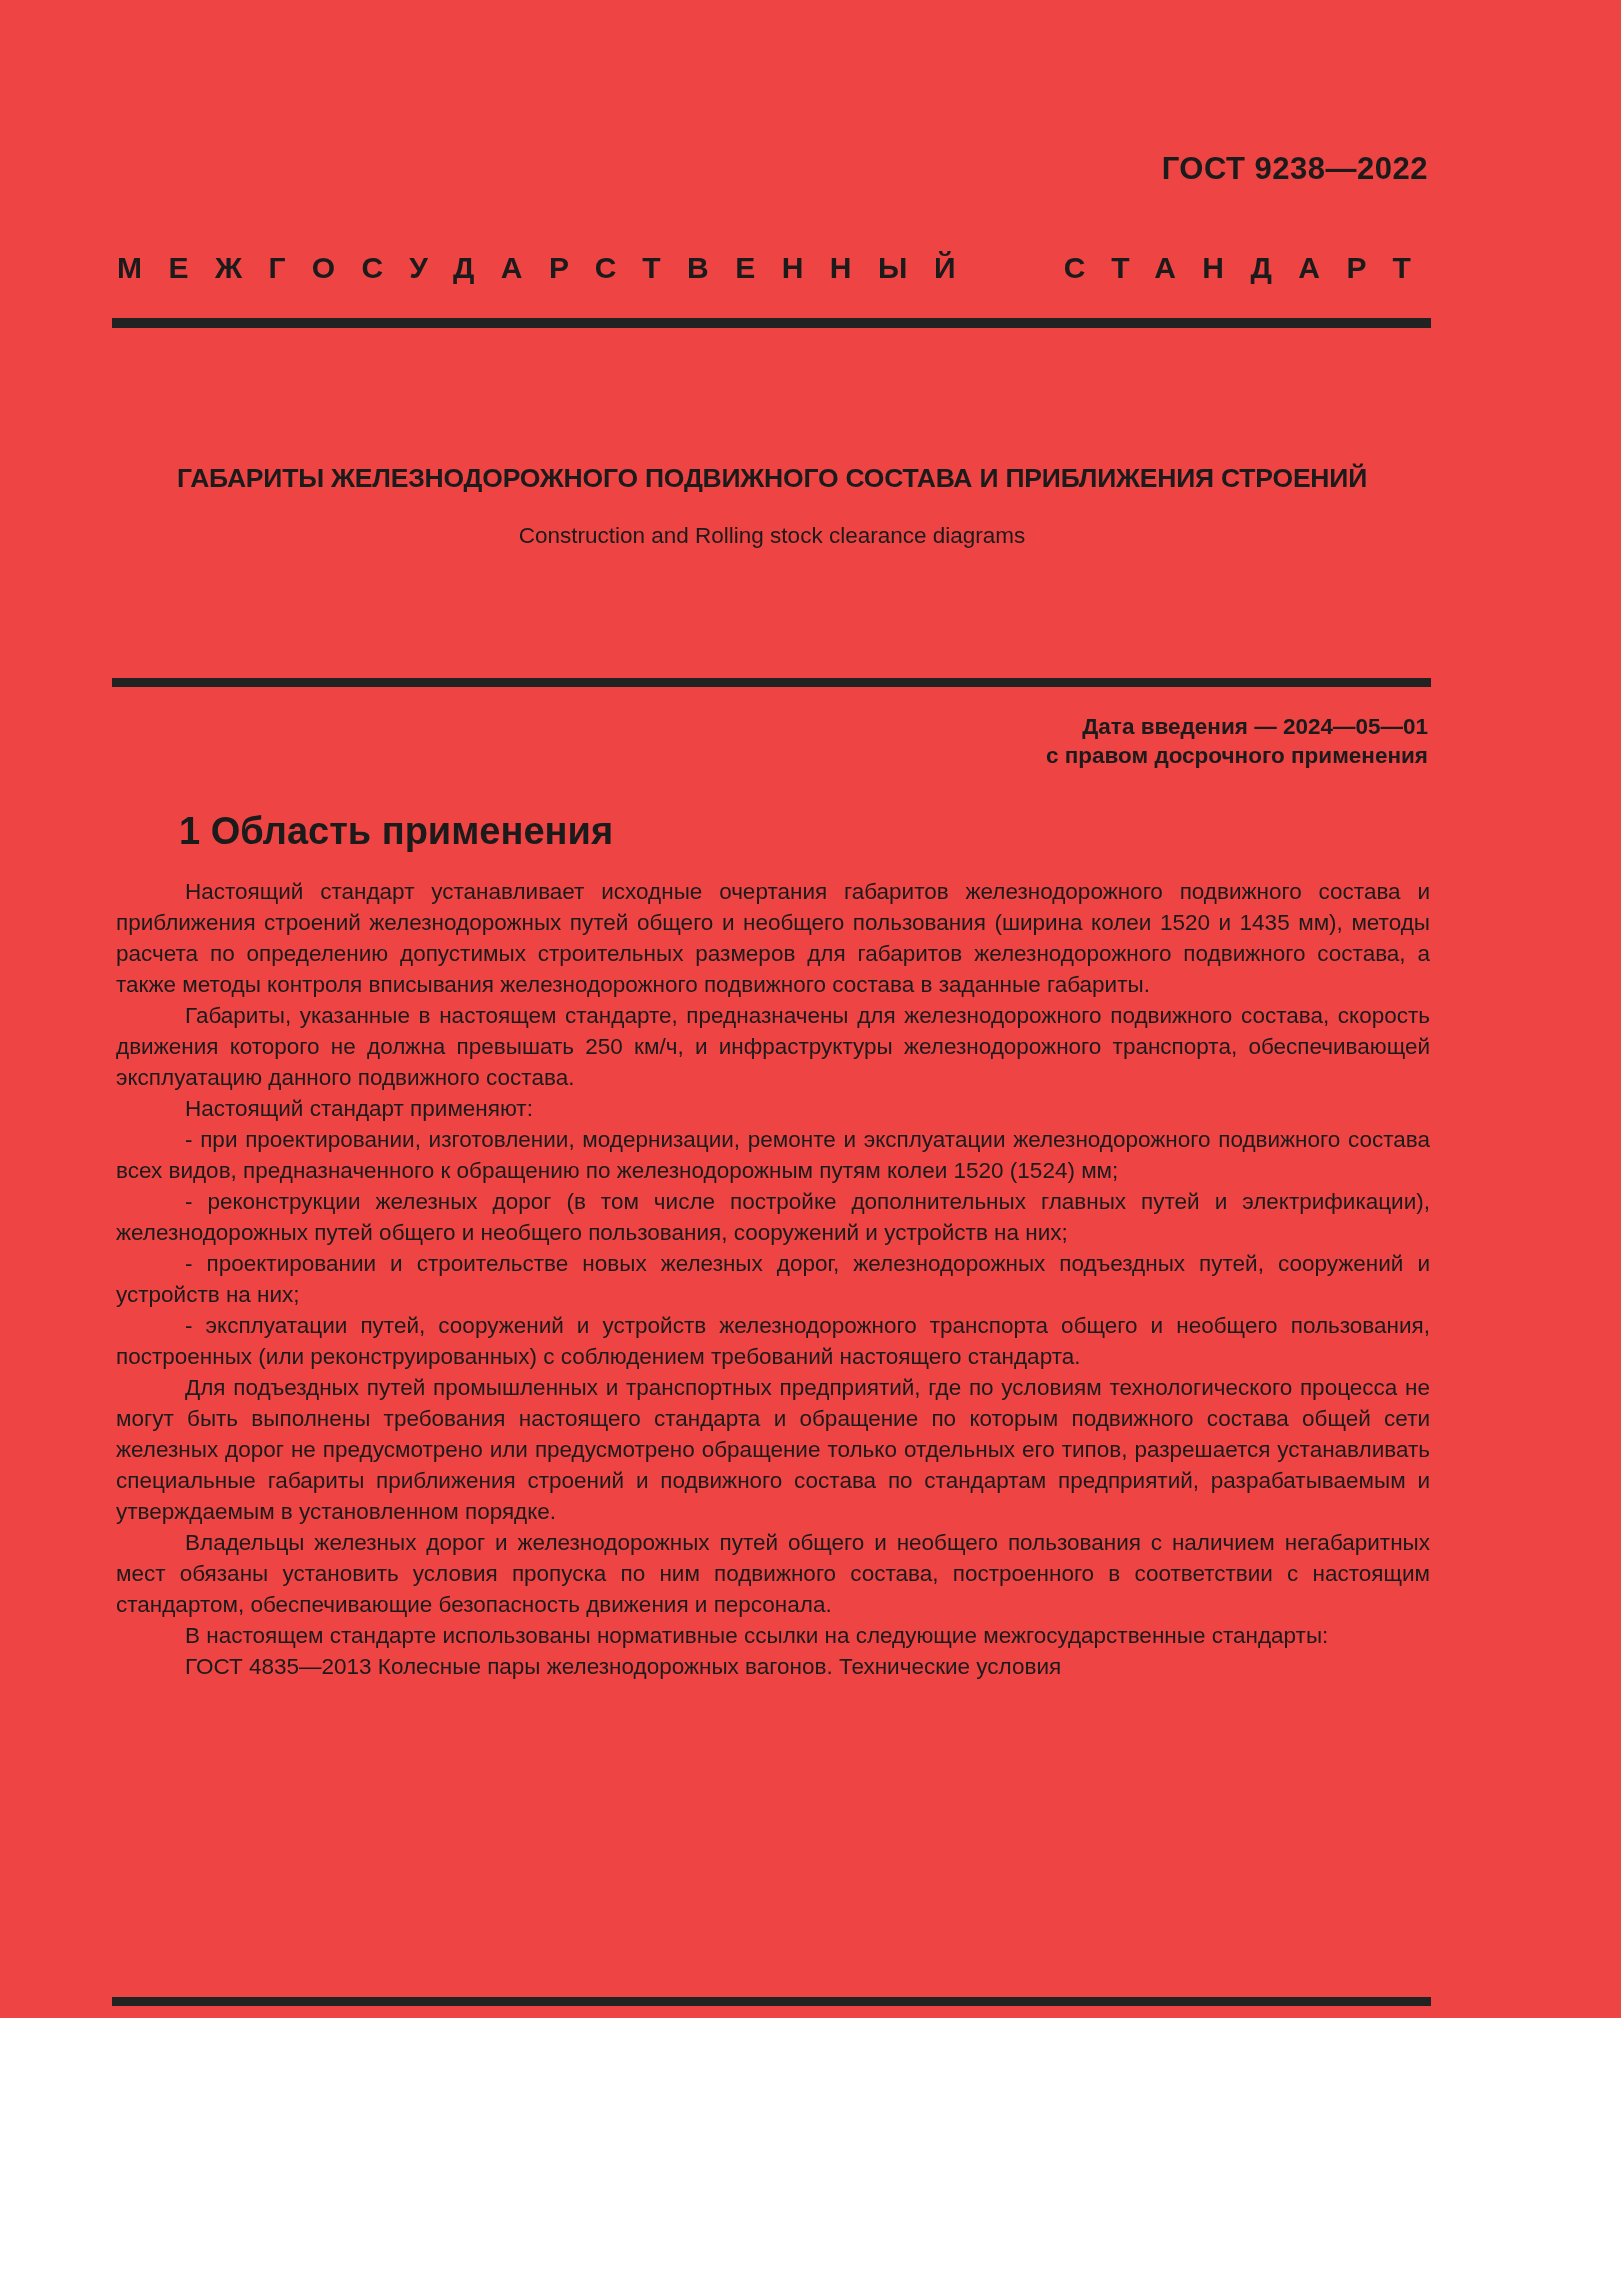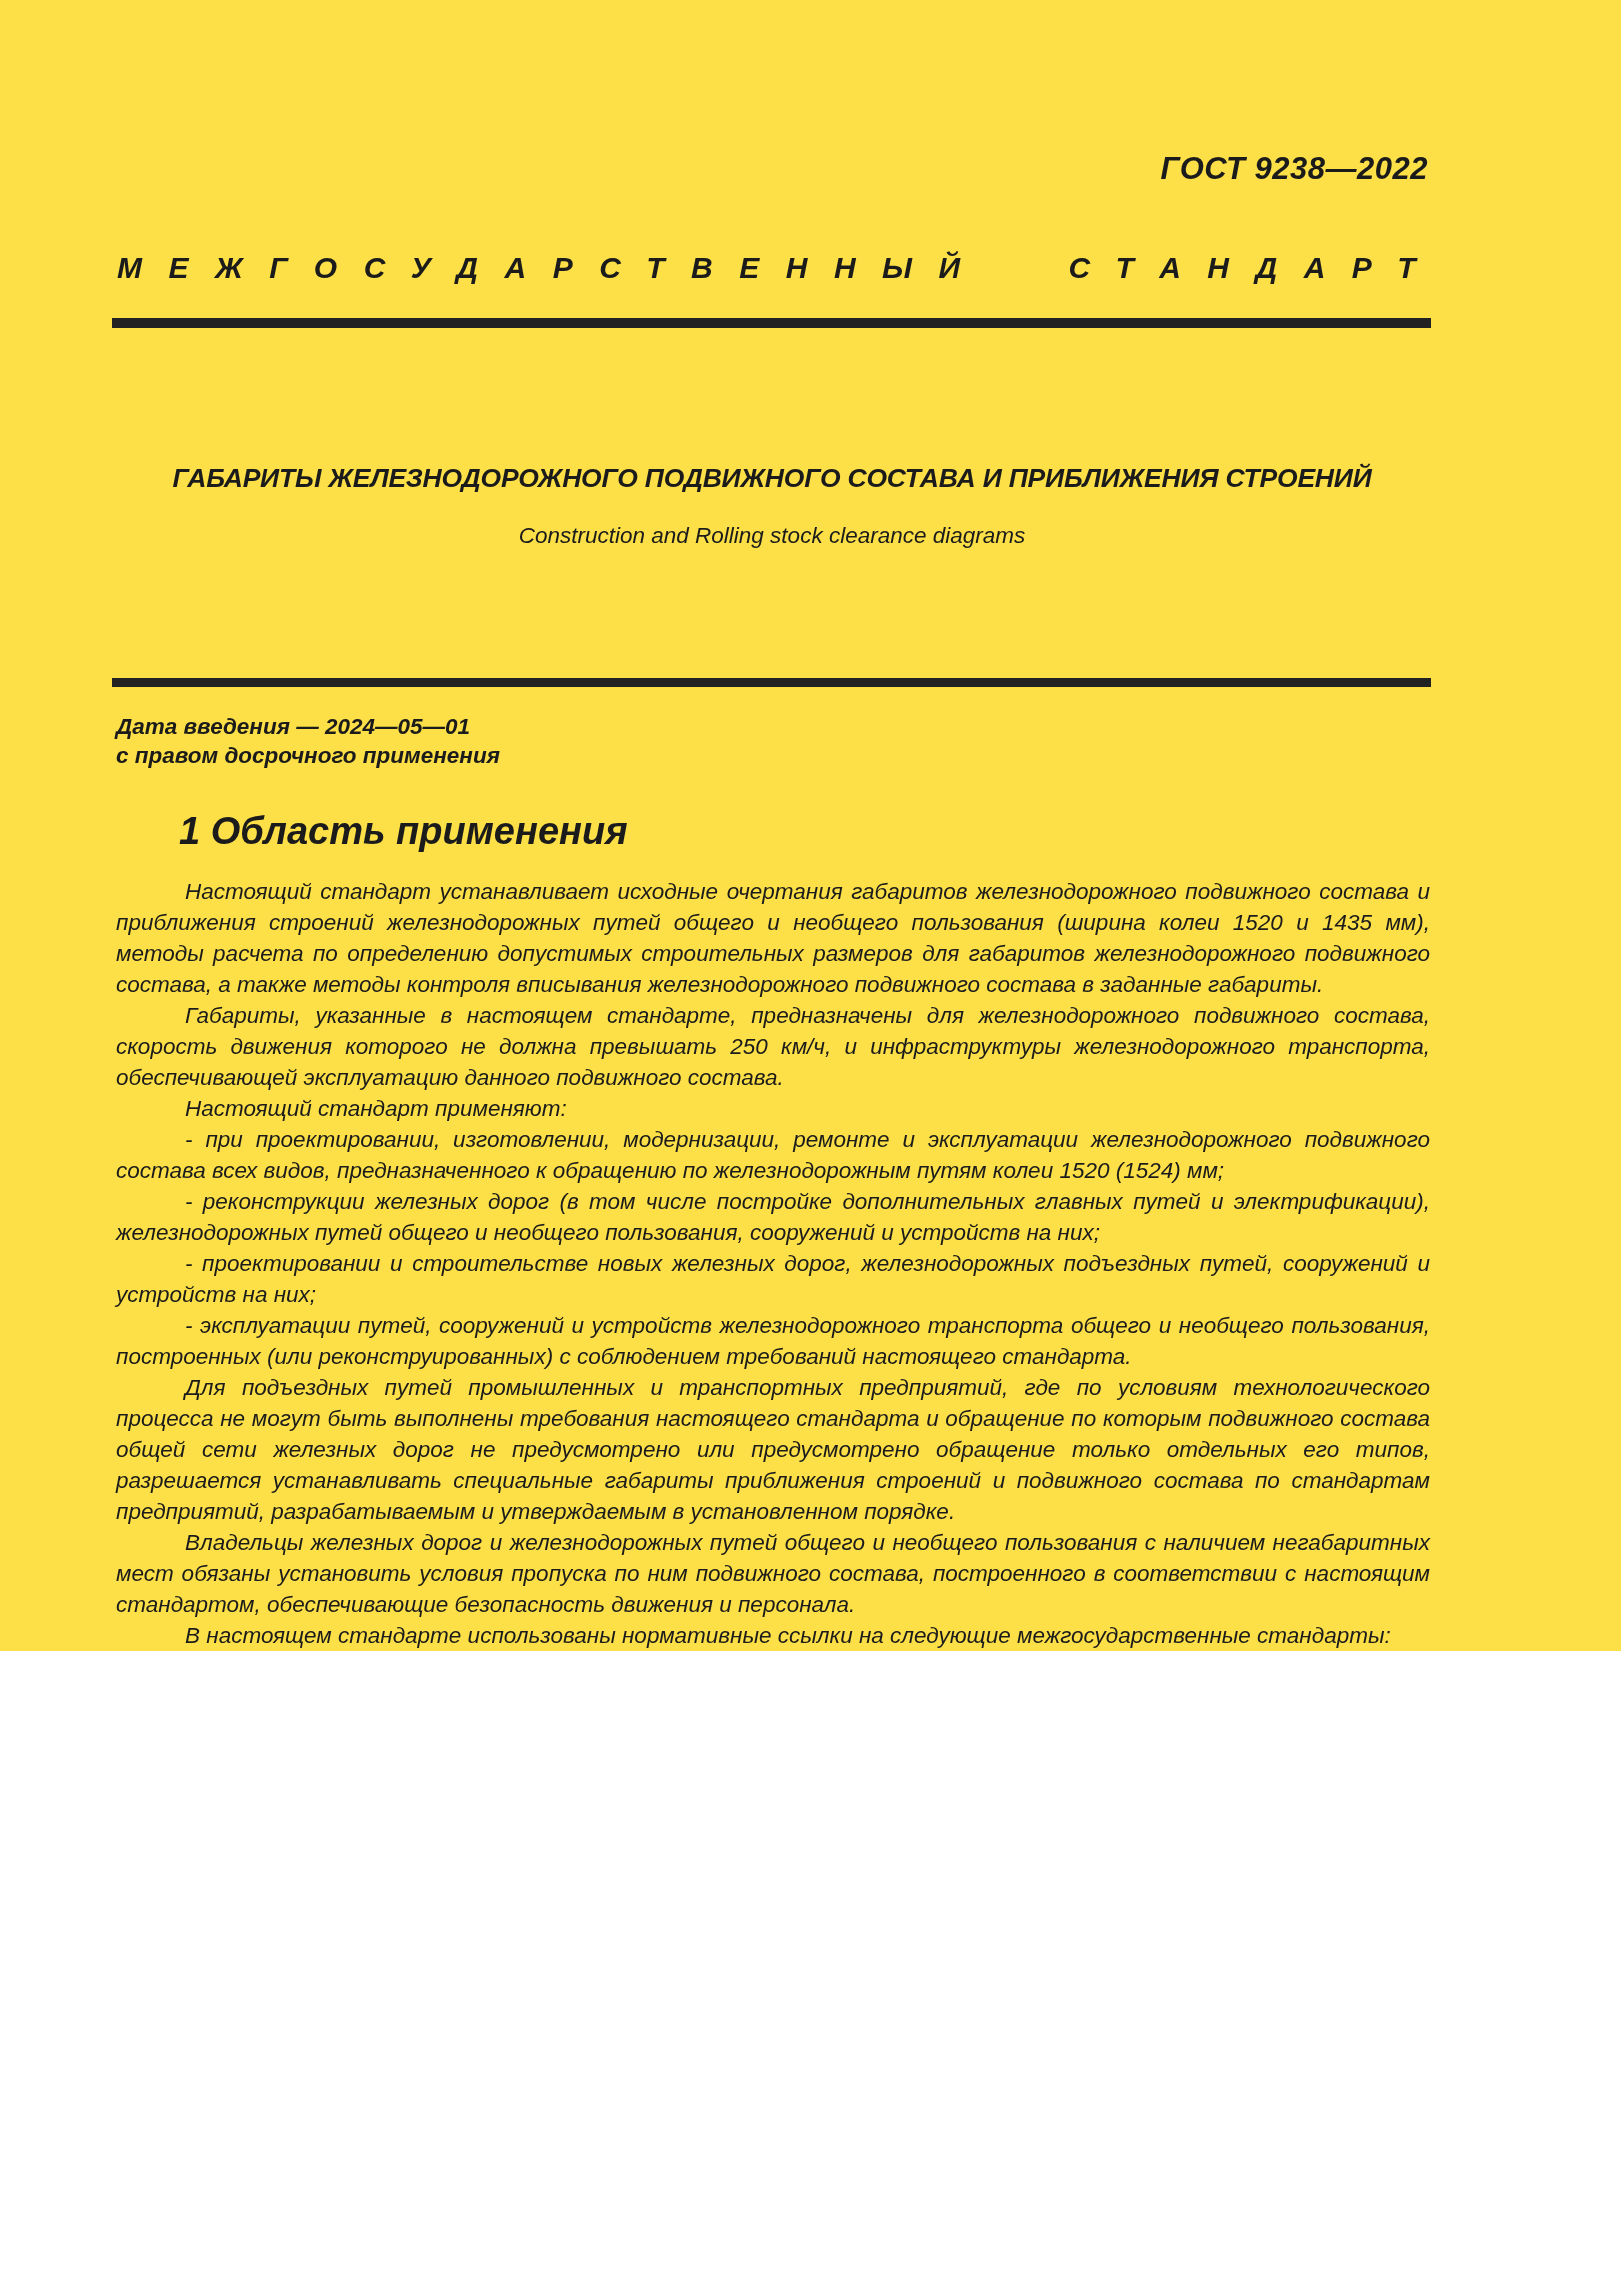--- a/index.html
+++ b/index.html
@@ -3,26 +3,25 @@
 <meta charset="utf-8">
 <style>
   html, body {
     margin: 0;
     padding: 0;
     background: #ffffff;
   }
   .page {
     position: relative;
     width: 1621px;
-    height: 1651px;
-    background: #fde047;
+    height: 2018px;
+    background: #ef4444;
     color: #1b1b1b;
     font-family: "Liberation Sans", "DejaVu Sans", sans-serif;
     overflow: hidden;
-    font-style: italic;
   }
   .doc-number {
     position: absolute;
     top: 151px;
     left: 116px;
     width: 1312px;
     text-align: right;
     font-size: 31px;
     font-weight: bold;
     letter-spacing: 0.5px;
@@ -67,21 +66,21 @@
     width: 1312px;
     text-align: center;
     font-size: 22.5px;
     font-weight: normal;
   }
   .date-block {
     position: absolute;
     top: 712px;
     left: 116px;
     width: 1312px;
-    text-align: left;
+    text-align: right;
     font-size: 22.5px;
     font-weight: bold;
     line-height: 29px;
   }
   .content {
     position: absolute;
     top: 814px;
     left: 116px;
     width: 1314px;
   }

